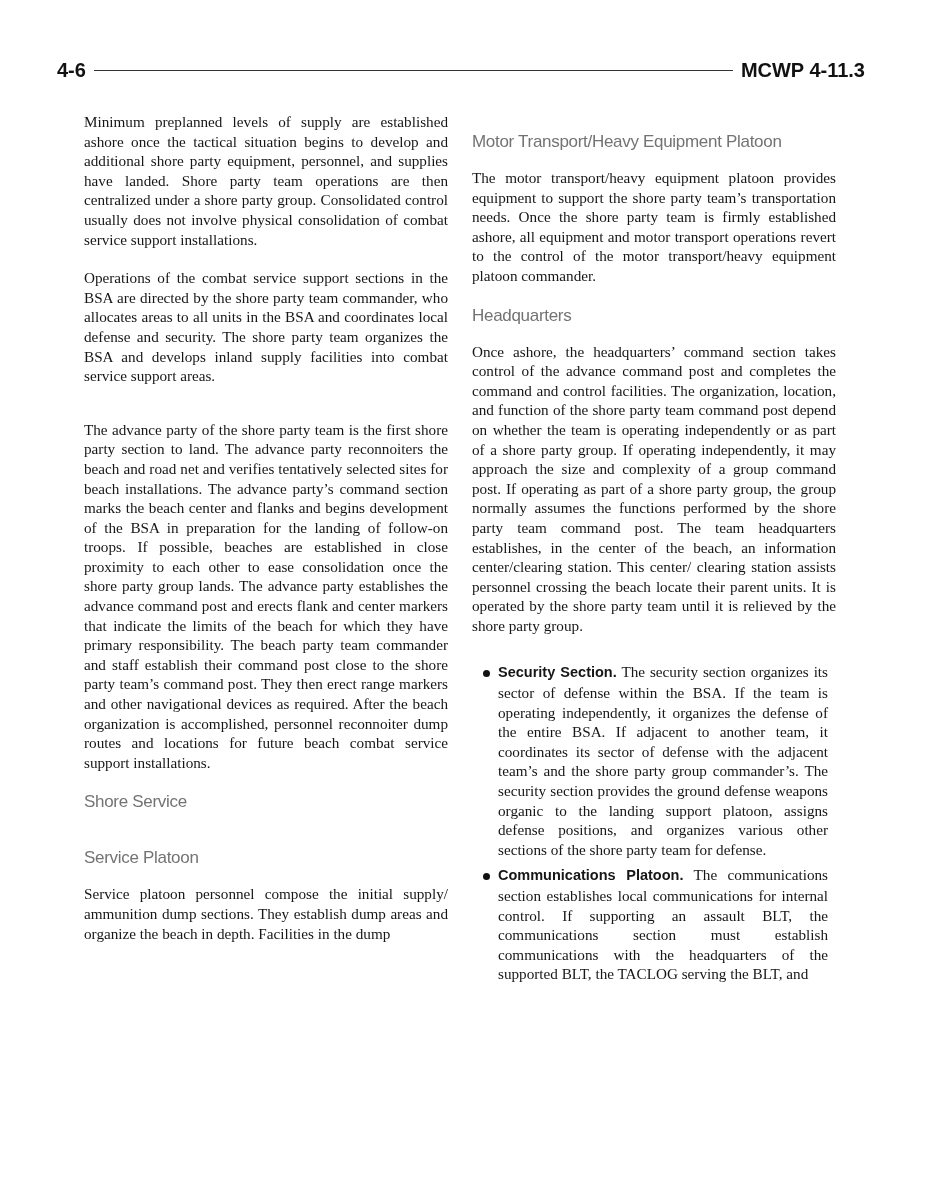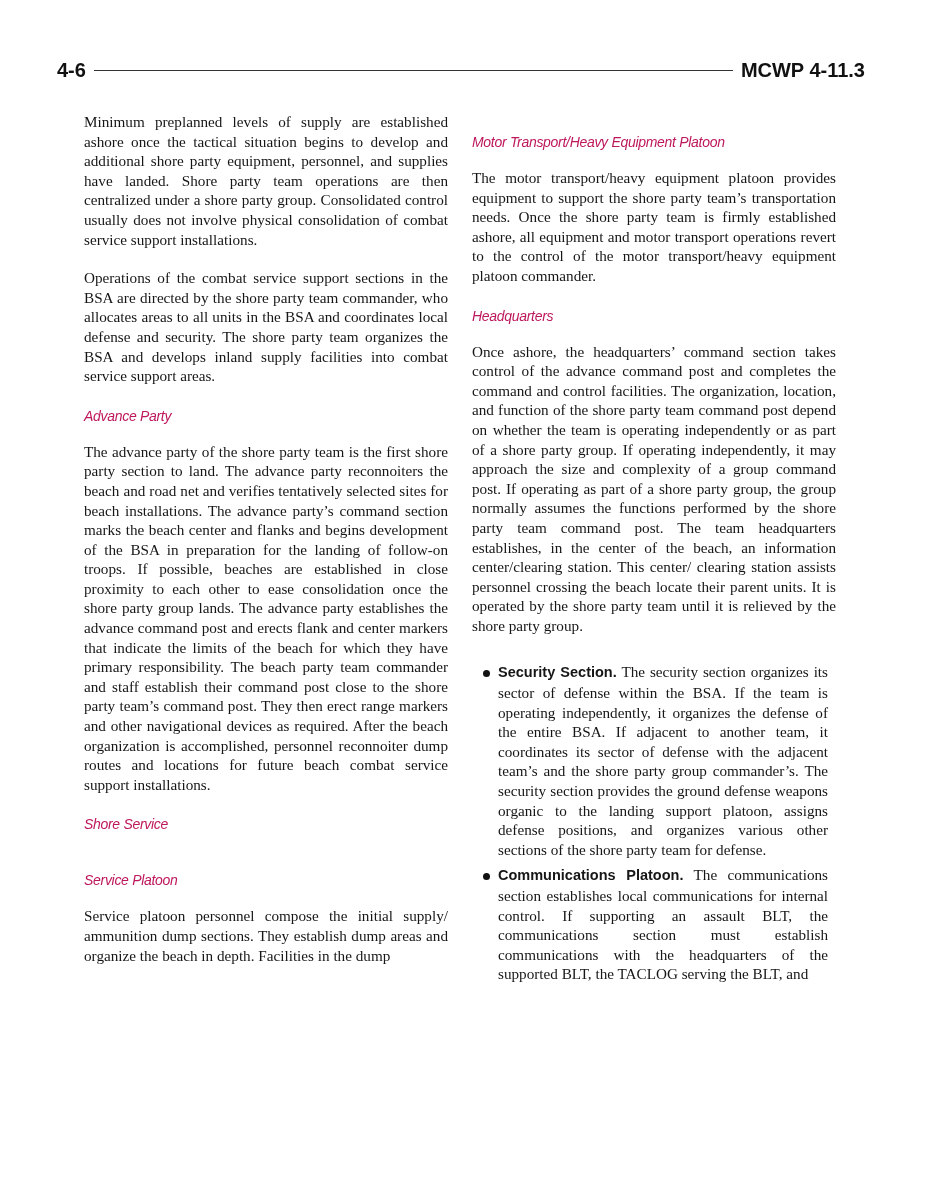--- a/index.html
+++ b/index.html
@@ -19,22 +19,22 @@
 
   p.body {
     margin: 0;
     font-family: "Liberation Serif", serif; font-size: 15.2px; line-height: 19.6px;
     text-align: justify; color: #161616;
   }
   .gap { height: 19px; }
 
   h3.subhead {
     margin: 0;
-    font-family: "Liberation Sans", sans-serif; font-style: italic; font-weight: normal;
-    font-size: 14px; letter-spacing: -0.3px; color: #be185d; line-height: 22px;
+    font-family: "Liberation Sans", sans-serif; font-weight: normal;
+    font-size: 17px; letter-spacing: -0.3px; color: #737373; line-height: 22px;
   }
   .head-gap { height: 15px; }
 
   ul.bullets { list-style: none; margin: 8px; padding: 0; }
   ul.bullets li { position: relative; padding-left: 18px; }
   ul.bullets li .dot {
     position: absolute; left: 3px; top: 8px; width: 7px; height: 7px; border-radius: 50%; background: #111;
   }
   ul.bullets li .lead {
     font-family: "Liberation Sans", sans-serif; font-weight: bold; font-size: 14.5px;
@@ -51,21 +51,20 @@
     <span class="rule"></span>
     <span>MCWP 4-11.3</span>
   </div>
 
   <div class="col col-left">
     <p class="body">Minimum preplanned levels of supply are established ashore once the tactical situation begins to develop and additional shore party equipment, personnel, and supplies have landed. Shore party team operations are then centralized under a shore party group. Consolidated control usually does not involve physical consolidation of combat service support installations.</p>
     <div class="gap"></div>
     <p class="body">Operations of the combat service support sections in the BSA are directed by the shore party team commander, who allocates areas to all units in the BSA and coordinates local defense and security. The shore party team organizes the BSA and develops inland supply facilities into combat service support areas.</p>
     <div class="gap"></div>
 
-    <h3 class="subhead">Advance Party</h3>
     <div class="head-gap"></div>
     <p class="body">The advance party of the shore party team is the first shore party section to land. The advance party reconnoiters the beach and road net and verifies tentatively selected sites for beach installations. The advance party’s command section marks the beach center and flanks and begins development of the BSA in preparation for the landing of follow-on troops. If possible, beaches are established in close proximity to each other to ease consolidation once the shore party group lands. The advance party establishes the advance command post and erects flank and center markers that indicate the limits of the beach for which they have primary responsibility. The beach party team commander and staff establish their command post close to the shore party team’s command post. They then erect range markers and other navigational devices as required. After the beach organization is accomplished, personnel reconnoiter dump routes and locations for future beach combat service support installations.</p>
     <div class="gap"></div>
 
     <h3 class="subhead">Shore Service</h3>
     <div class="head-gap"></div>
     <div class="gap"></div>
 
     <h3 class="subhead">Service Platoon</h3>
     <div class="head-gap"></div>

